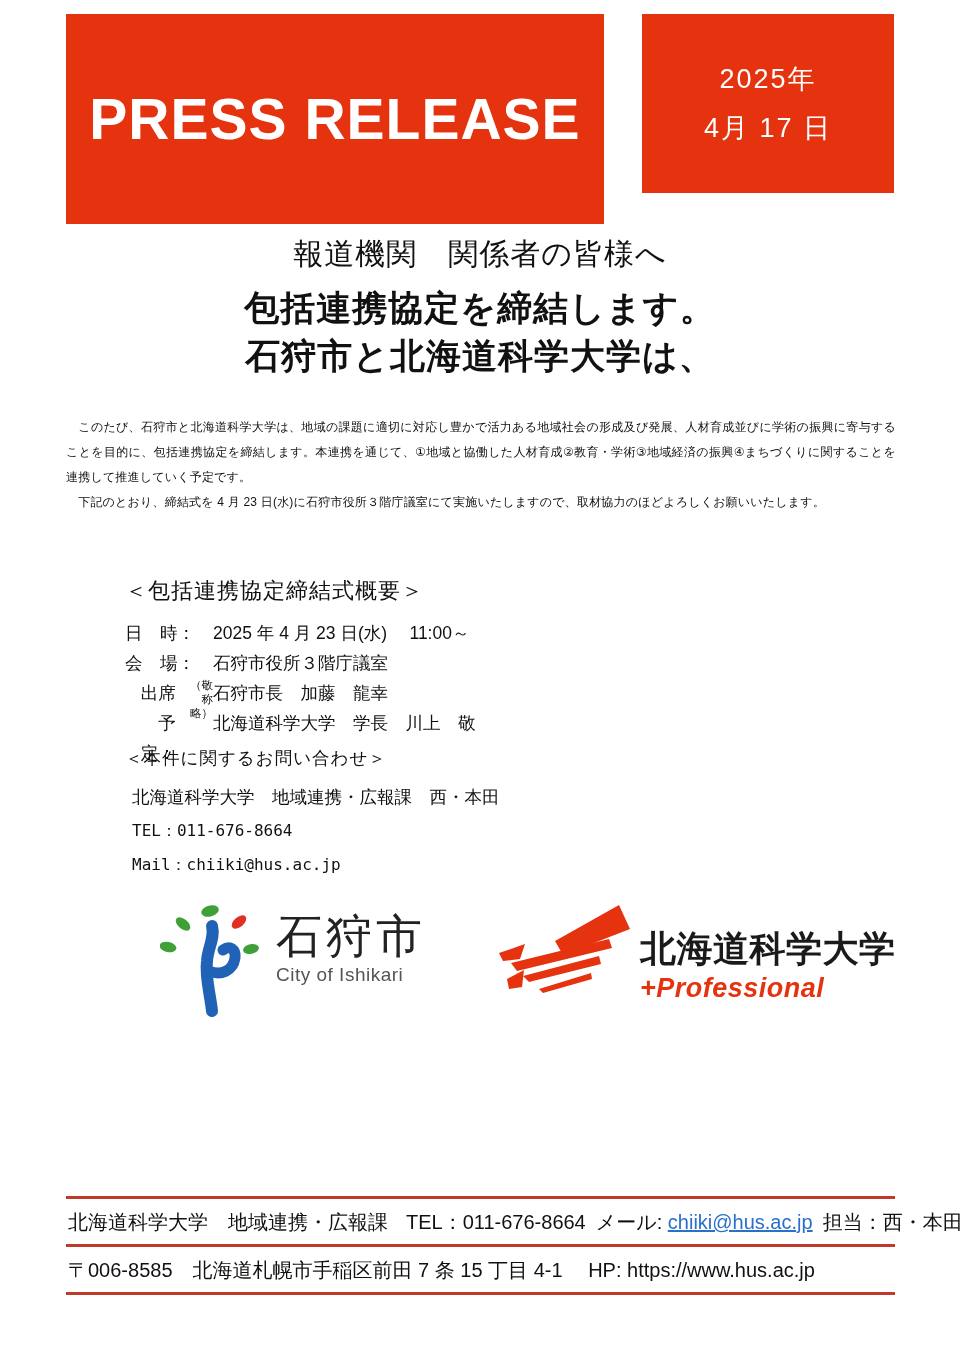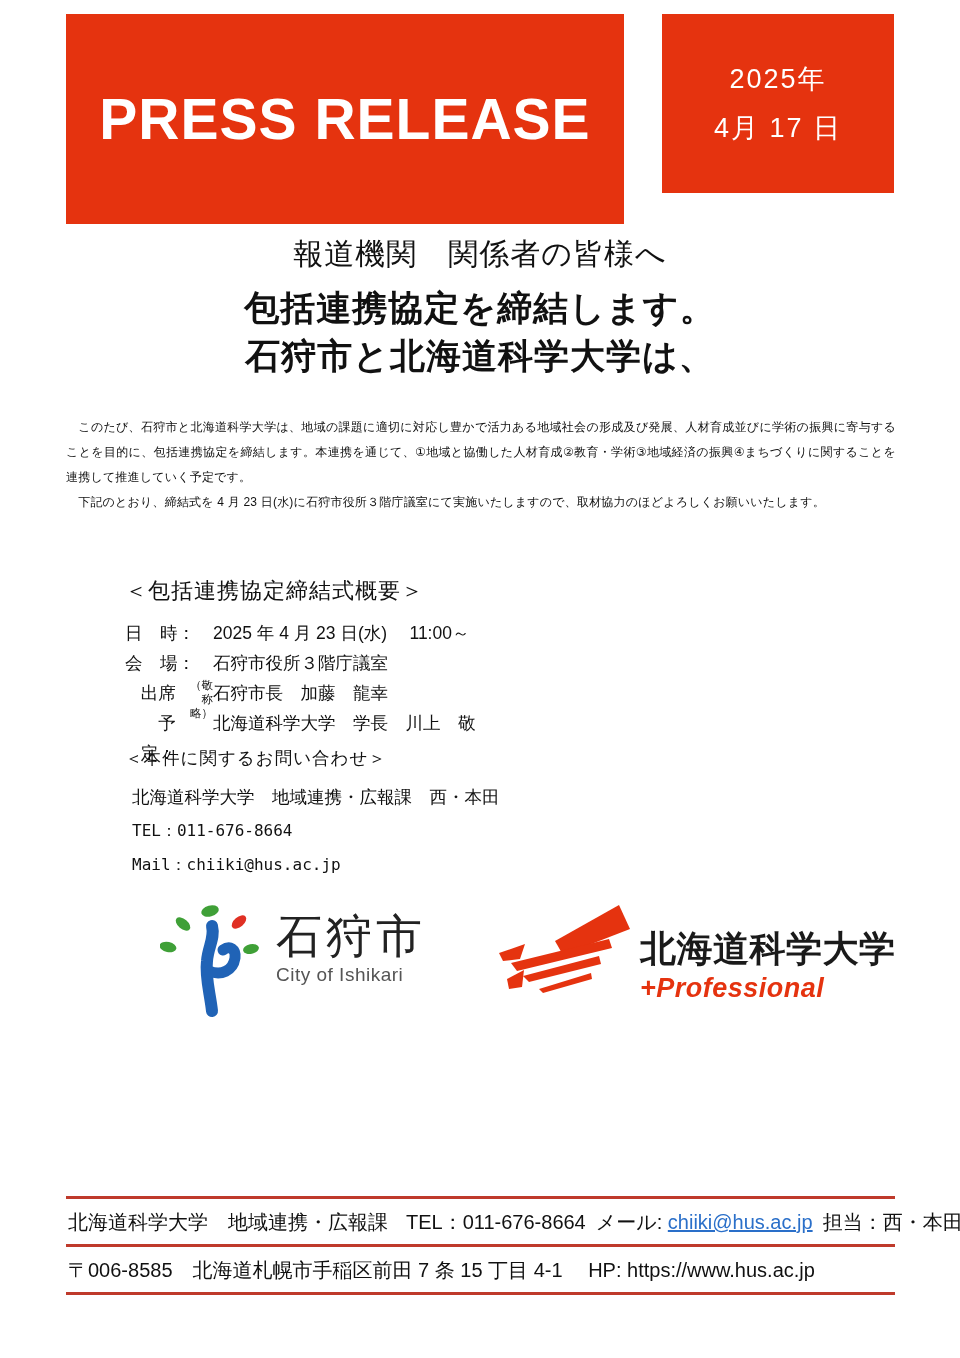--- a/index.html
+++ b/index.html
@@ -3,21 +3,21 @@
 <meta charset="utf-8">
 <style>
   html,body{margin:0;padding:0;background:#ffffff;}
   body{font-family:"Liberation Sans","DejaVu Sans",sans-serif;color:#111;}
   .page{position:relative;width:960px;height:1358px;margin:0 auto;background:#fff;overflow:hidden;}
 
   
   .banner-row{position:absolute;top:14px;left:66px;width:828px;display:flex;gap:12px;}
   .banner-main{flex:1;height:210px;background:#e5330f;display:flex;align-items:center;justify-content:center;}
   .banner-main .pr-title{color:#fff;font-size:57px;font-weight:bold;letter-spacing:1px;white-space:nowrap;}
-  .banner-date{width:232px;height:179px;background:#e5330f;display:flex;flex-direction:column;align-items:center;justify-content:center;gap:13px;margin-left:26px;}
+  .banner-date{width:252px;height:179px;background:#e5330f;display:flex;flex-direction:column;align-items:center;justify-content:center;gap:13px;margin-left:26px;}
   .banner-date span{color:#fff;font-size:27px;letter-spacing:2px;white-space:nowrap;}
 
   
   .audience{position:absolute;top:234px;left:0;width:100%;text-align:center;font-size:30px;font-weight:500;letter-spacing:1px;}
   .doc-title{position:absolute;top:284px;left:0;width:100%;text-align:center;font-size:35px;font-weight:600;line-height:48px;letter-spacing:1px;}
 
   
   .body-text{position:absolute;top:415px;left:66px;width:830px;font-size:12px;line-height:25px;text-align:justify;letter-spacing:0.2px;}
   .body-text p{margin:0;}
 

